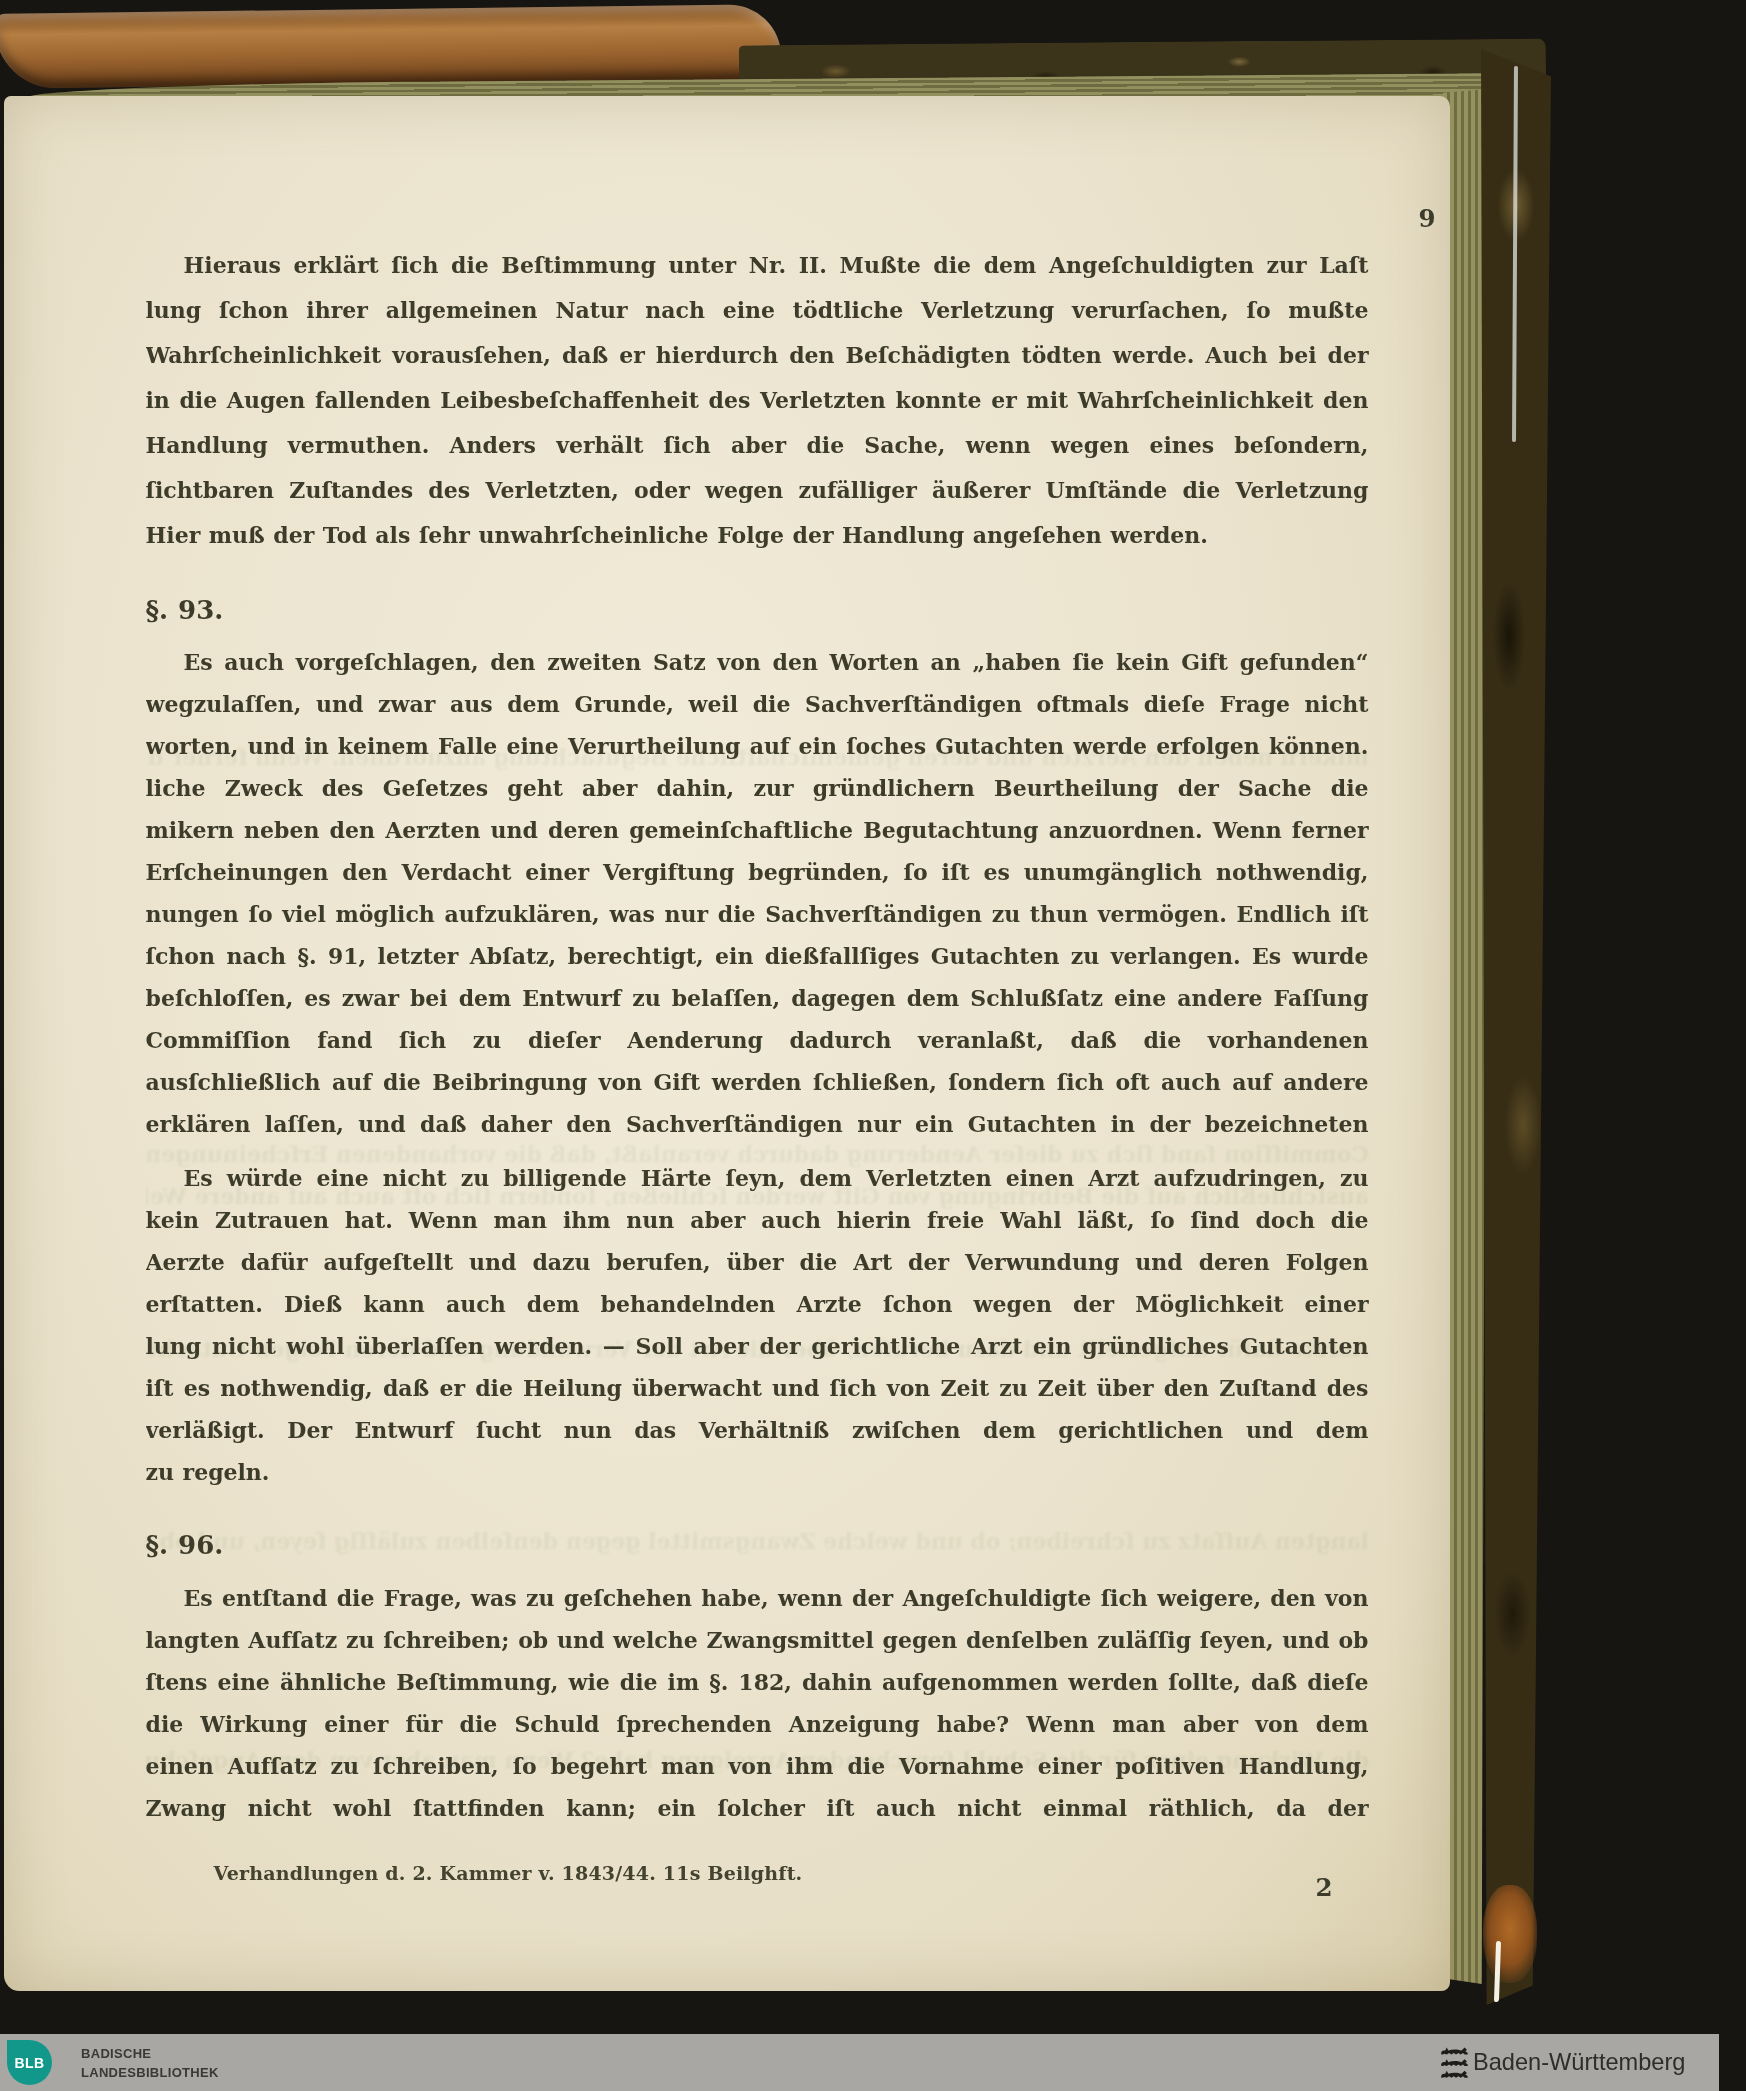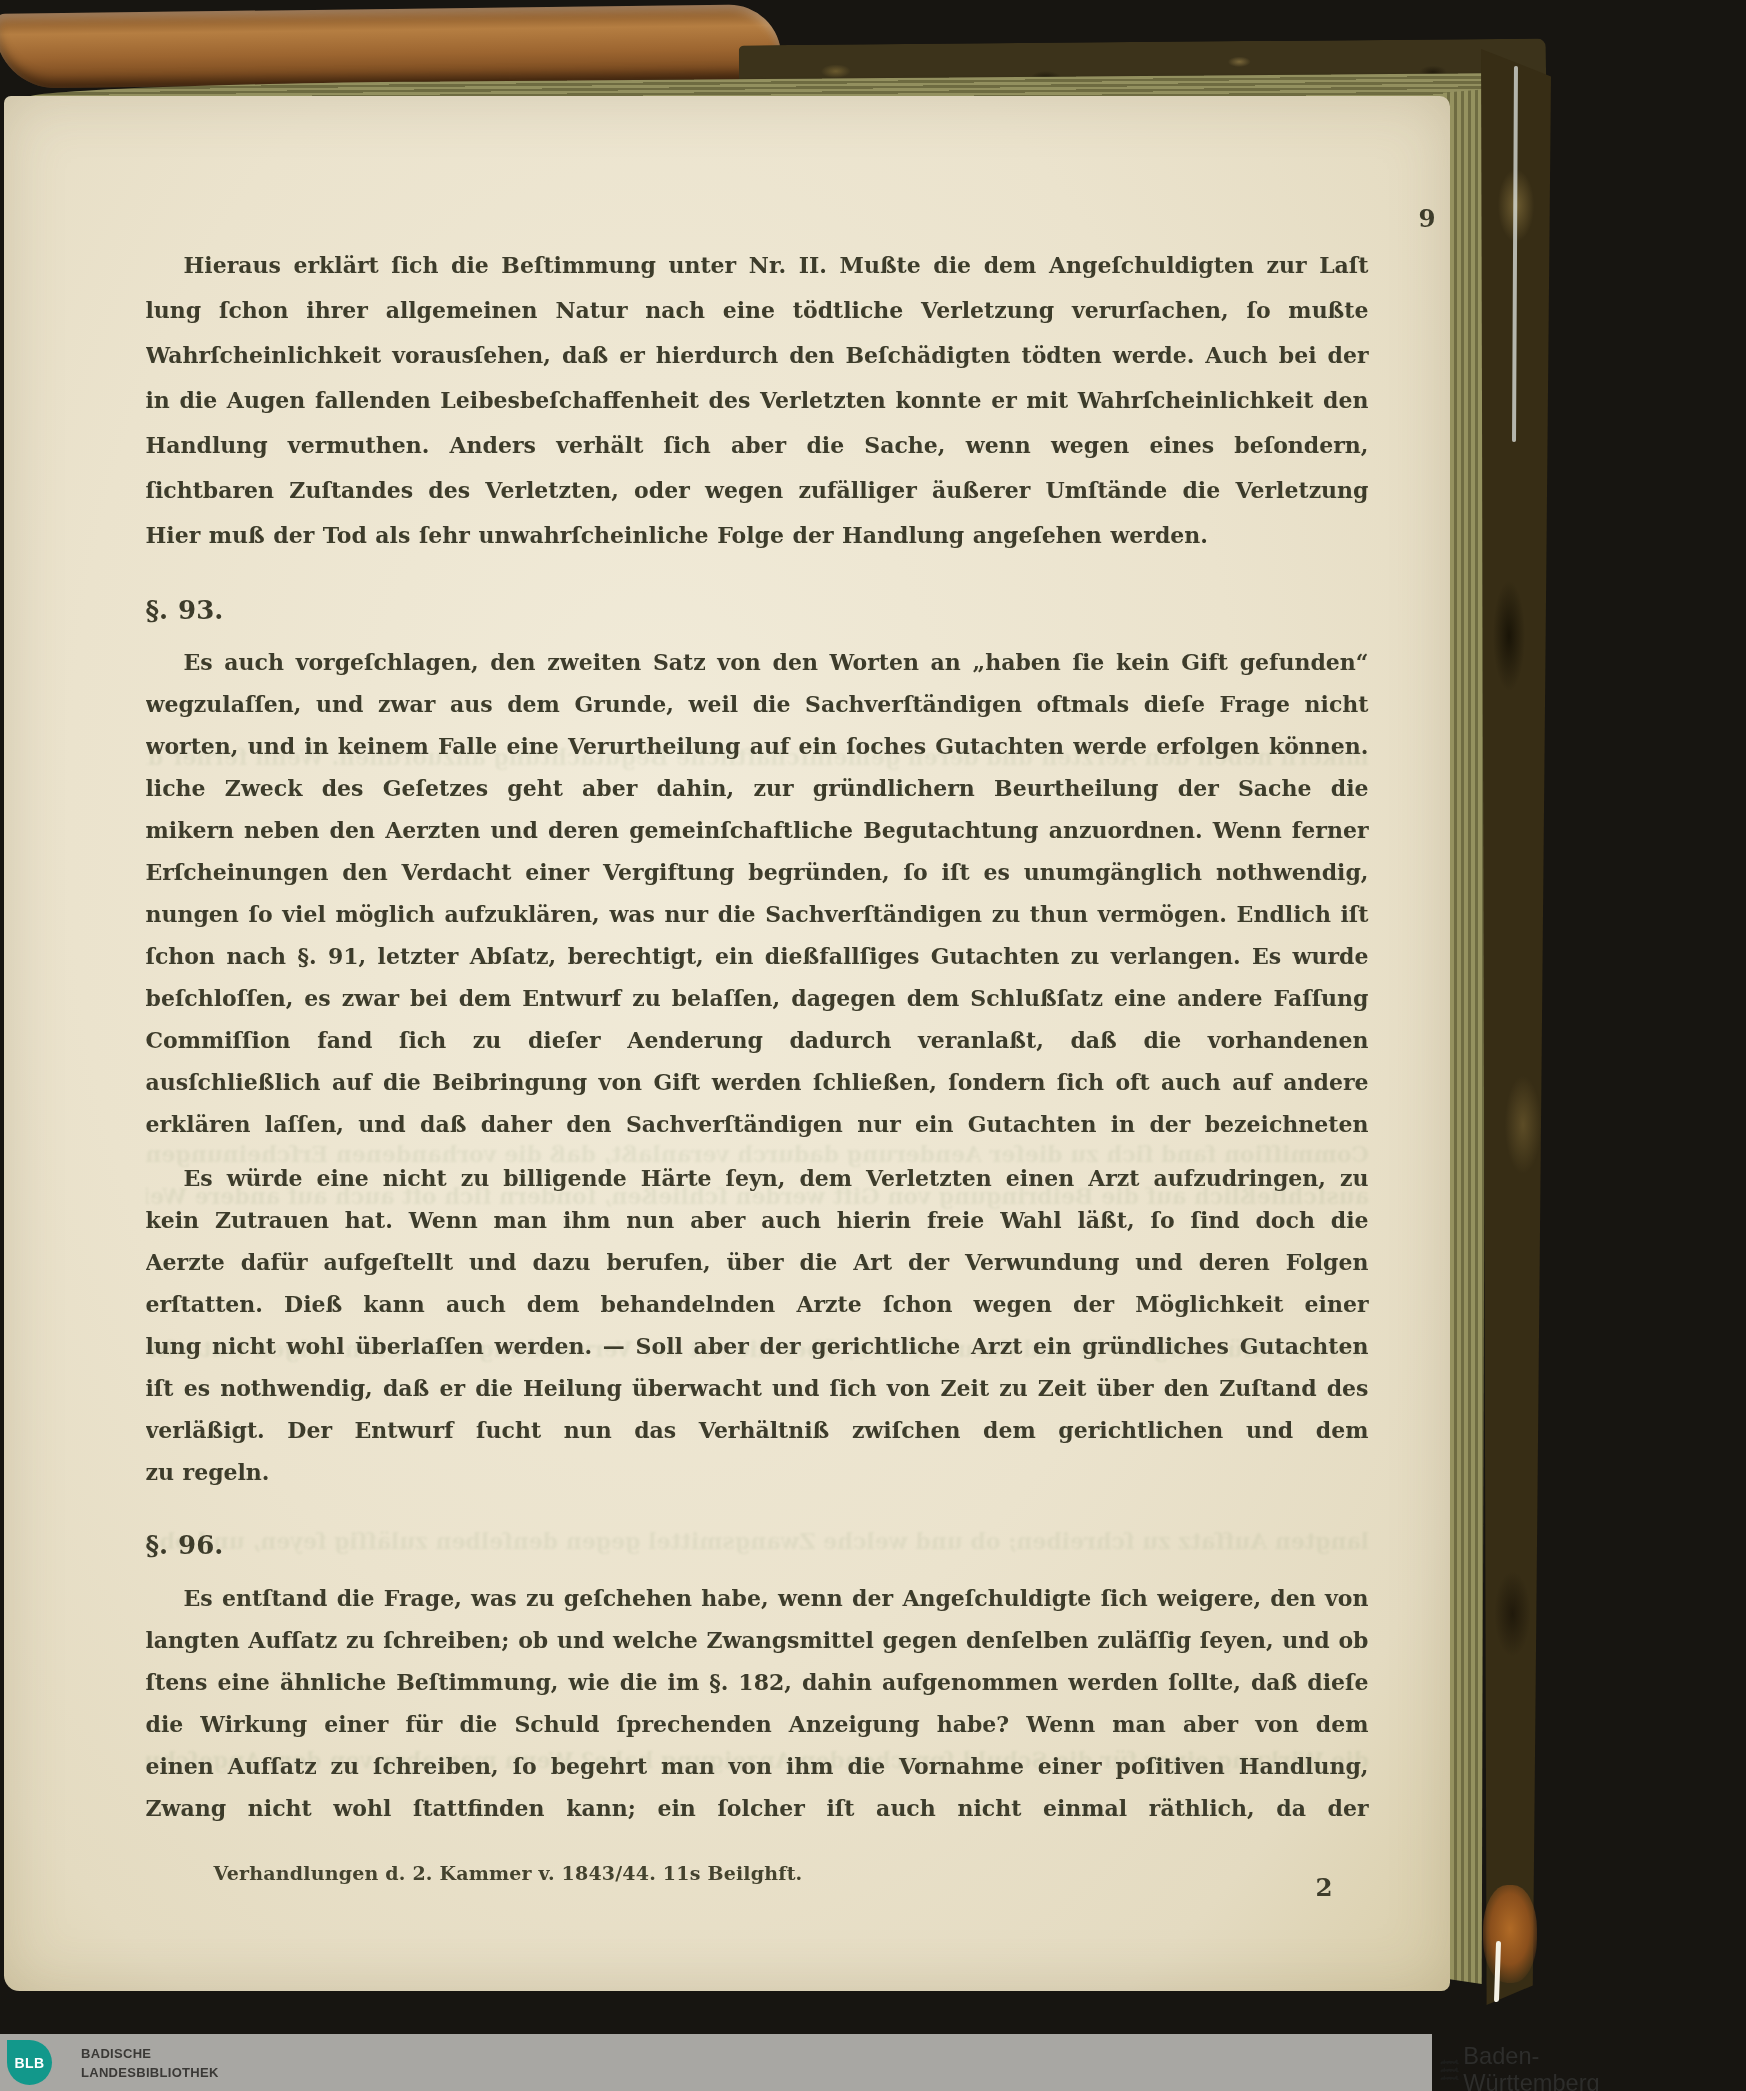--- a/index.html
+++ b/index.html
@@ -103,21 +103,21 @@
   }
   
   .ghost{
     position:absolute;left:142px;width:1223px;
     transform:scaleX(-1);
     color:#5d7c50;opacity:.085;filter:blur(1px);
     font-size:22px;font-weight:700;white-space:nowrap;overflow:hidden;
   }
   
   .viewer-footer{
-    position:absolute;left:0;bottom:0;width:1432px;height:58px;
+    position:absolute;left:0;bottom:0;width:1719px;height:58px;
     background:#a8a7a3;
     font-family:"Liberation Sans", sans-serif;
   }
   .blb-badge{
     position:absolute;left:7px;top:6.1px;width:45px;height:45px;
     background:#12988b;border-radius:0 50% 50% 50%;
     display:flex;align-items:center;justify-content:center;
   }
   .blb-badge span{color:#ffffff;font-weight:700;font-size:14px;letter-spacing:0.4px;}
   .library-name{

